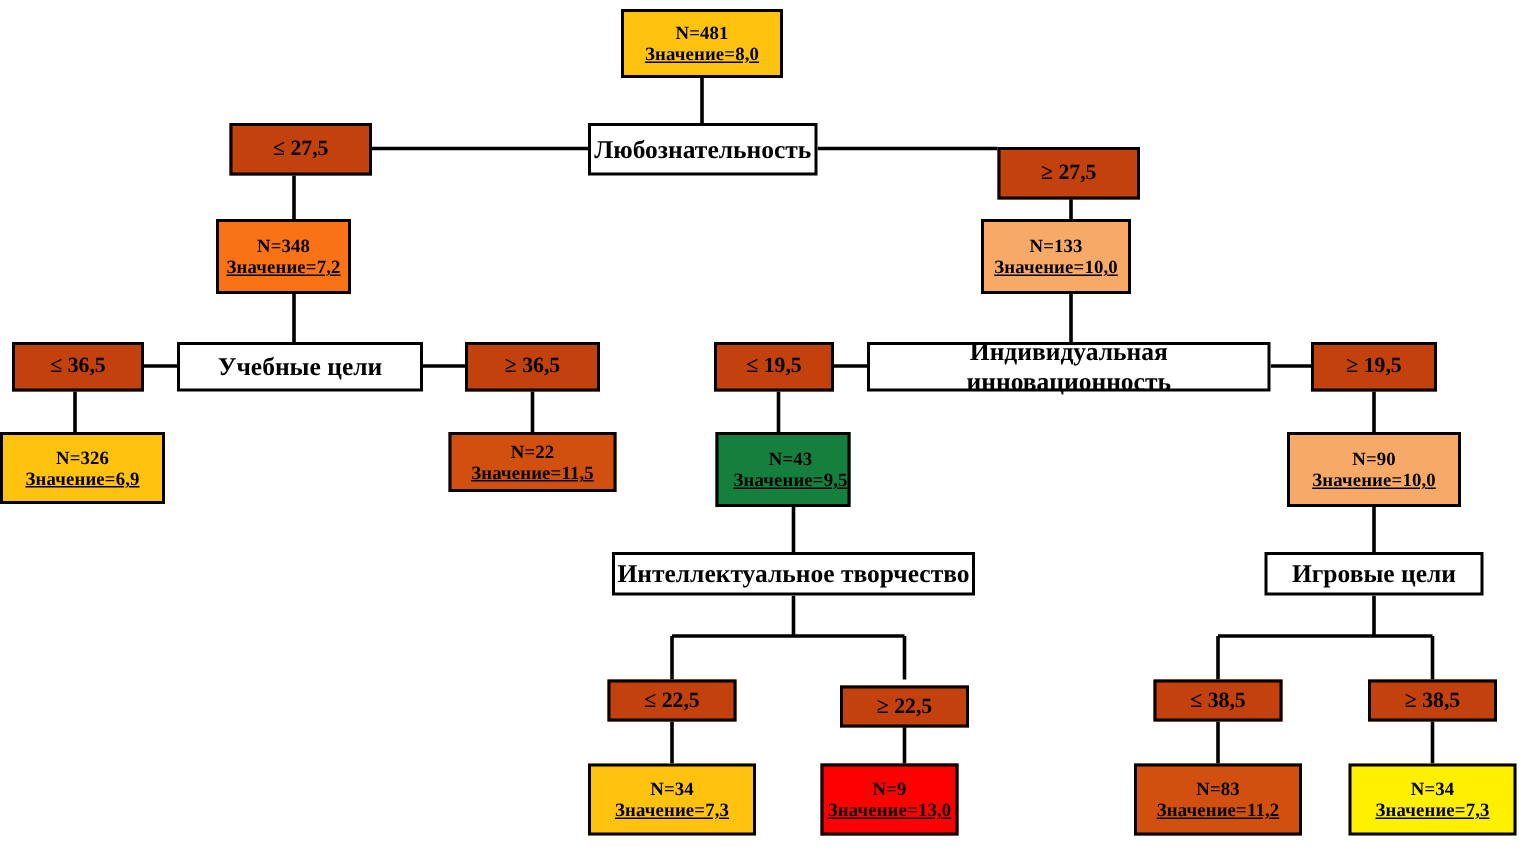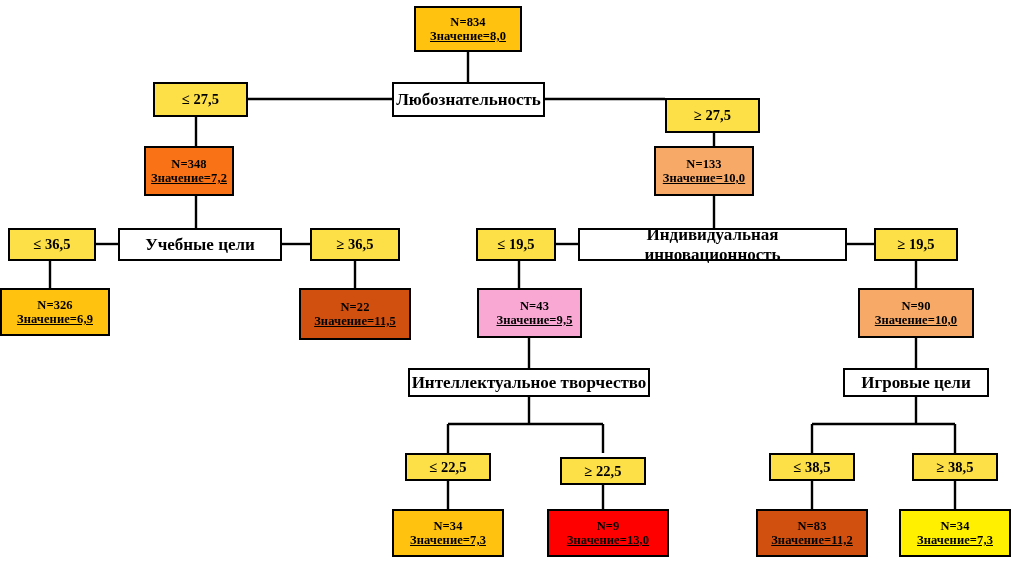--- a/index.html
+++ b/index.html
@@ -8,21 +8,21 @@
   svg.links{position:absolute;left:0;top:0;width:1016px;height:567px;}
   svg.links line{stroke:#000;stroke-width:2.4;}
   .box{position:absolute;box-sizing:border-box;display:flex;flex-direction:column;
        align-items:center;justify-content:center;text-align:center;
        border:2.5px solid #000;background:#fff;color:#000;
        font-weight:bold;line-height:1.12;z-index:2;}
   .leafnode{font-size:12.5px;letter-spacing:0.1px;}
   .leafnode .l1{display:block;}
   .leafnode .l2{display:block;text-decoration:underline;}
   .split{font-size:17px;background:#fff;border-width:2.5px;}
-  .cond{font-size:14.5px;background:#fde047;}
+  .cond{font-size:14.5px;background:#c2410c;}
 </style>
 </head>
 <body>
 
 <div id="stage">
 
   <svg class="links" viewBox="0 0 1016 567">
 
     <line x1="468" y1="52" x2="468" y2="82"></line>
 
@@ -63,21 +63,21 @@
     <line x1="916" y1="397" x2="916" y2="424"></line>
     <line x1="812" y1="424" x2="955" y2="424"></line>
     <line x1="812" y1="424" x2="812" y2="453"></line>
     <line x1="955" y1="424" x2="955" y2="453"></line>
 
     <line x1="812" y1="481" x2="812" y2="509"></line>
     <line x1="955" y1="481" x2="955" y2="509"></line>
   </svg>
 
   <div class="box leafnode" style="left:414px;top:6px;width:108px;height:46px;background:#FFC20E;">
-    <span class="l1">N=834</span>
+    <span class="l1">N=481</span>
     <span class="l2">Значение=8,0</span>
   </div>
 
   <div class="box split" style="left:392px;top:82px;width:153px;height:35px;">
     <span>Любознательность</span>
   </div>
   <div class="box cond" style="left:153px;top:82px;width:95px;height:35px;">
     <span>≤ 27,5</span>
   </div>
   <div class="box cond" style="left:665px;top:98px;width:95px;height:35px;">
@@ -110,25 +110,25 @@
     <span>≤ 19,5</span>
   </div>
   <div class="box cond" style="left:874px;top:228px;width:84px;height:33px;">
     <span>≥ 19,5</span>
   </div>
 
   <div class="box leafnode" style="left:0px;top:288px;width:110px;height:48px;background:#FFC20E;">
     <span class="l1">N=326</span>
     <span class="l2">Значение=6,9</span>
   </div>
-  <div class="box leafnode" style="left:299px;top:288px;width:112px;height:52px;background:#D2500F;">
+  <div class="box leafnode" style="left:299px;top:288px;width:112px;height:40px;background:#D2500F;">
     <span class="l1">N=22</span>
     <span class="l2">Значение=11,5</span>
   </div>
-  <div class="box leafnode" style="left:477px;top:288px;width:105px;height:50px;background:#f9a8d4;padding-left:10px;">
+  <div class="box leafnode" style="left:477px;top:288px;width:90px;height:50px;background:#15803d;padding-left:10px;">
     <span class="l1">N=43</span>
     <span class="l2">Значение=9,5</span>
   </div>
   <div class="box leafnode" style="left:858px;top:288px;width:116px;height:50px;background:#F7A968;">
     <span class="l1">N=90</span>
     <span class="l2">Значение=10,0</span>
   </div>
 
   <div class="box split" style="left:408px;top:368px;width:242px;height:29px;">
     <span>Интеллектуальное творчество</span>
@@ -147,21 +147,21 @@
     <span>≤ 38,5</span>
   </div>
   <div class="box cond" style="left:912px;top:453px;width:86px;height:28px;">
     <span>≥ 38,5</span>
   </div>
 
   <div class="box leafnode" style="left:392px;top:509px;width:112px;height:48px;background:#FFC20E;">
     <span class="l1">N=34</span>
     <span class="l2">Значение=7,3</span>
   </div>
-  <div class="box leafnode" style="left:547px;top:509px;width:122px;height:48px;background:#FF0000;">
+  <div class="box leafnode" style="left:547px;top:509px;width:92px;height:48px;background:#FF0000;">
     <span class="l1">N=9</span>
     <span class="l2">Значение=13,0</span>
   </div>
   <div class="box leafnode" style="left:756px;top:509px;width:112px;height:48px;background:#D2500F;">
     <span class="l1">N=83</span>
     <span class="l2">Значение=11,2</span>
   </div>
   <div class="box leafnode" style="left:899px;top:509px;width:112px;height:48px;background:#FFF000;">
     <span class="l1">N=34</span>
     <span class="l2">Значение=7,3</span>

